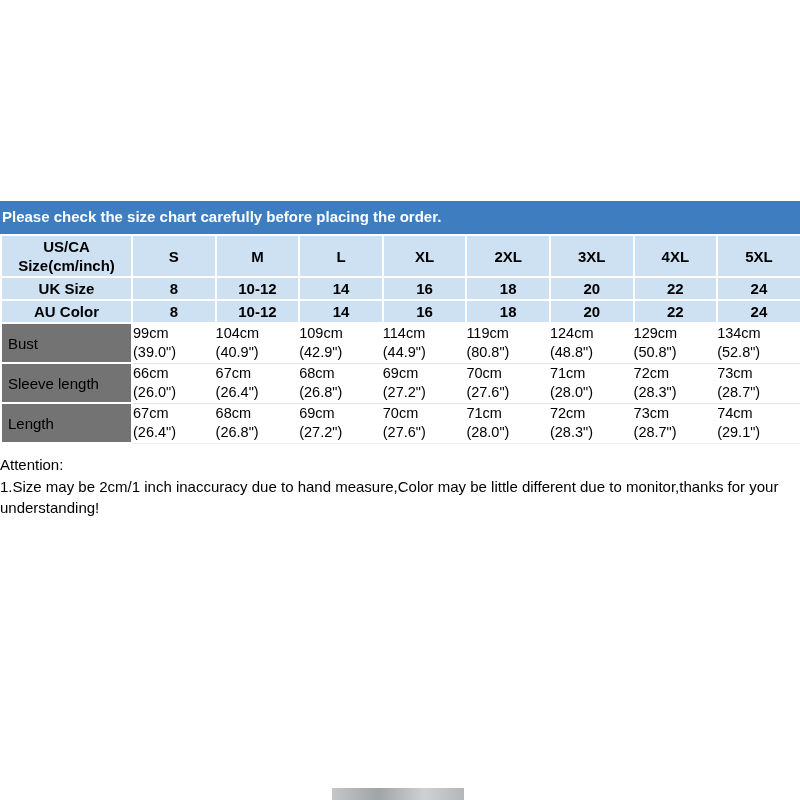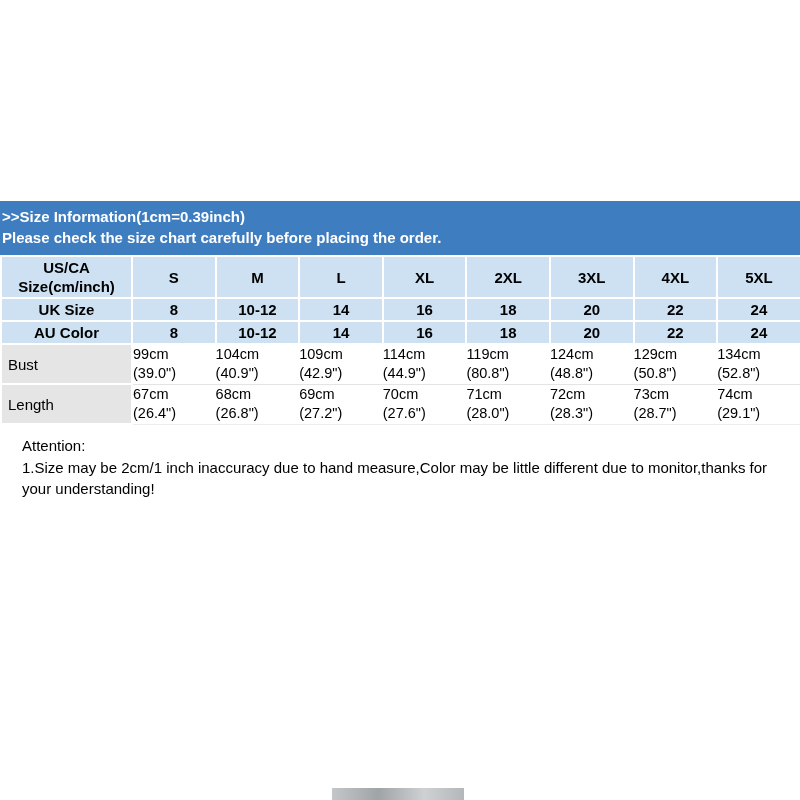--- a/index.html
+++ b/index.html
@@ -44,45 +44,44 @@
   .hdr td {
     background: #cde1f3;
     font-weight: bold;
     text-align: center;
     border: 2px solid #ffffff;
   }
   .main-hdr td { height: 42px; line-height: 19px; }
   .sub-hdr td  { height: 23px; text-align: center; }
 
   .data-row .mlabel {
-    background: #e5e5e5;
+    background: #737373;
     text-align: left;
     padding-left: 6px;
     border: 2px solid #ffffff;
     height: 40px;
     font-weight: normal;
   }
   .data-row .val {
     background: #ffffff;
     padding-right: 12px;
     font-size: 14.5px;
     line-height: 19px;
     border-bottom: 1px solid #e4e4e4;
   }
   .data-row:last-child .val { border-bottom: 1px solid #ededed; }
 
   .two-line { white-space: pre-line; }
 
   
   .notes {
     margin-top: 10px;
-    padding: 0 6px 0 12px;
+    padding: 0 6px 0 0;
     font-size: 15px;
     line-height: 21px;
-    margin-left: 10px;
   }
   .notes .notes-line { margin-top: 1px; }
 
   
   .photo-fragment {
     position: absolute;
     bottom: 0;
     left: 332px;
     width: 132px;
     height: 12px;
@@ -91,21 +90,20 @@
   }
 </style>
 </head>
 <body>
 
 <div class="page">
 
   <div class="spacer-top"></div>
 
   <div class="banner">
-    <div>&gt;&gt;Size Information(1cm=0.39inch)</div>
     <div>Please check the size chart carefully before placing the order.</div>
   </div>
 
   <table class="size-table">
     <colgroup>
       <col class="c-label">
       <col class="c-size">
         <col class="c-size">
         <col class="c-size">
         <col class="c-size">
@@ -165,20 +163,39 @@
         <td class="val two-line">119cm
 (80.8")</td>
         <td class="val two-line">124cm
 (48.8")</td>
         <td class="val two-line">129cm
 (50.8")</td>
         <td class="val two-line">134cm
 (52.8")</td>
       </tr>
 
+      <tr class="data-row">
+        <td class="mlabel">Sleeve length</td>
+        <td class="val two-line">66cm
+(26.0")</td>
+        <td class="val two-line">67cm
+(26.4")</td>
+        <td class="val two-line">68cm
+(26.8")</td>
+        <td class="val two-line">69cm
+(27.2")</td>
+        <td class="val two-line">70cm
+(27.6")</td>
+        <td class="val two-line">71cm
+(28.0")</td>
+        <td class="val two-line">72cm
+(28.3")</td>
+        <td class="val two-line">73cm
+(28.7")</td>
+      </tr>
 
 
       <tr class="data-row">
         <td class="mlabel">Length</td>
         <td class="val two-line">67cm
 (26.4")</td>
         <td class="val two-line">68cm
 (26.8")</td>
         <td class="val two-line">69cm
 (27.2")</td>

